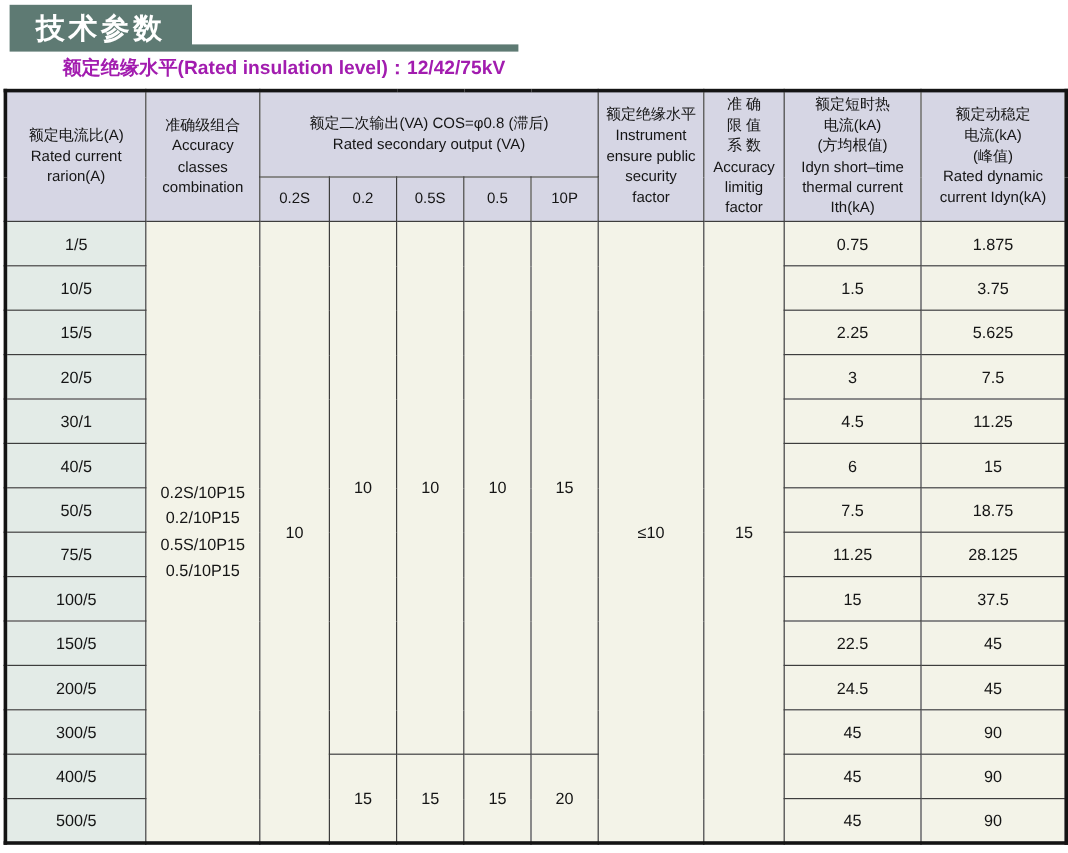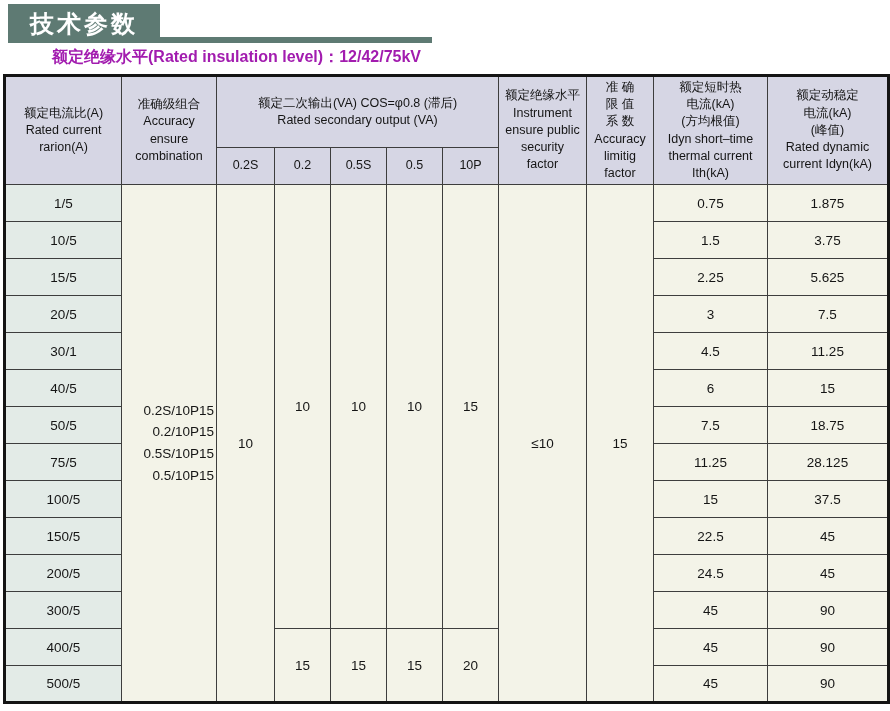--- a/index.html
+++ b/index.html
@@ -37,21 +37,21 @@
   }
   .tech thead th{
     background:var(--header-bg,#d6d6e4);font-weight:normal;
     font-size:12.5px;line-height:1.38;
   }
   tr.h1{height:72px;}
   tr.h2{height:37px;}
   .tech tbody tr{height:37px;}
   .tech tbody td{background:var(--body-bg,#f3f3e8);font-size:13.5px;}
   .tech tbody td.ratio{background:var(--ratio-bg,#e3ebe7);}
-  td.combo{line-height:1.6;text-align:right;}
+  td.combo{line-height:1.6;}
 </style>
 </head>
 <body>
 
 <div class="page">
 
   <div class="title-box">
     <span>技术参数</span>
   </div>
   <div class="title-underline"></div>
@@ -74,21 +74,21 @@
     <thead>
       <tr class="h1">
         <th rowspan="2">
           <div>额定电流比(A)</div>
           <div>Rated current</div>
           <div>rarion(A)</div>
         </th>
         <th rowspan="2">
           <div>准确级组合</div>
           <div>Accuracy</div>
-          <div>ensure</div>
+          <div>classes</div>
           <div>combination</div>
         </th>
         <th colspan="5">
           <div>额定二次输出(VA) COS=φ0.8 (滞后)</div>
           <div>Rated secondary output (VA)</div>
         </th>
         <th rowspan="2">
           <div>额定绝缘水平</div>
           <div>Instrument</div>
           <div>ensure public</div>

